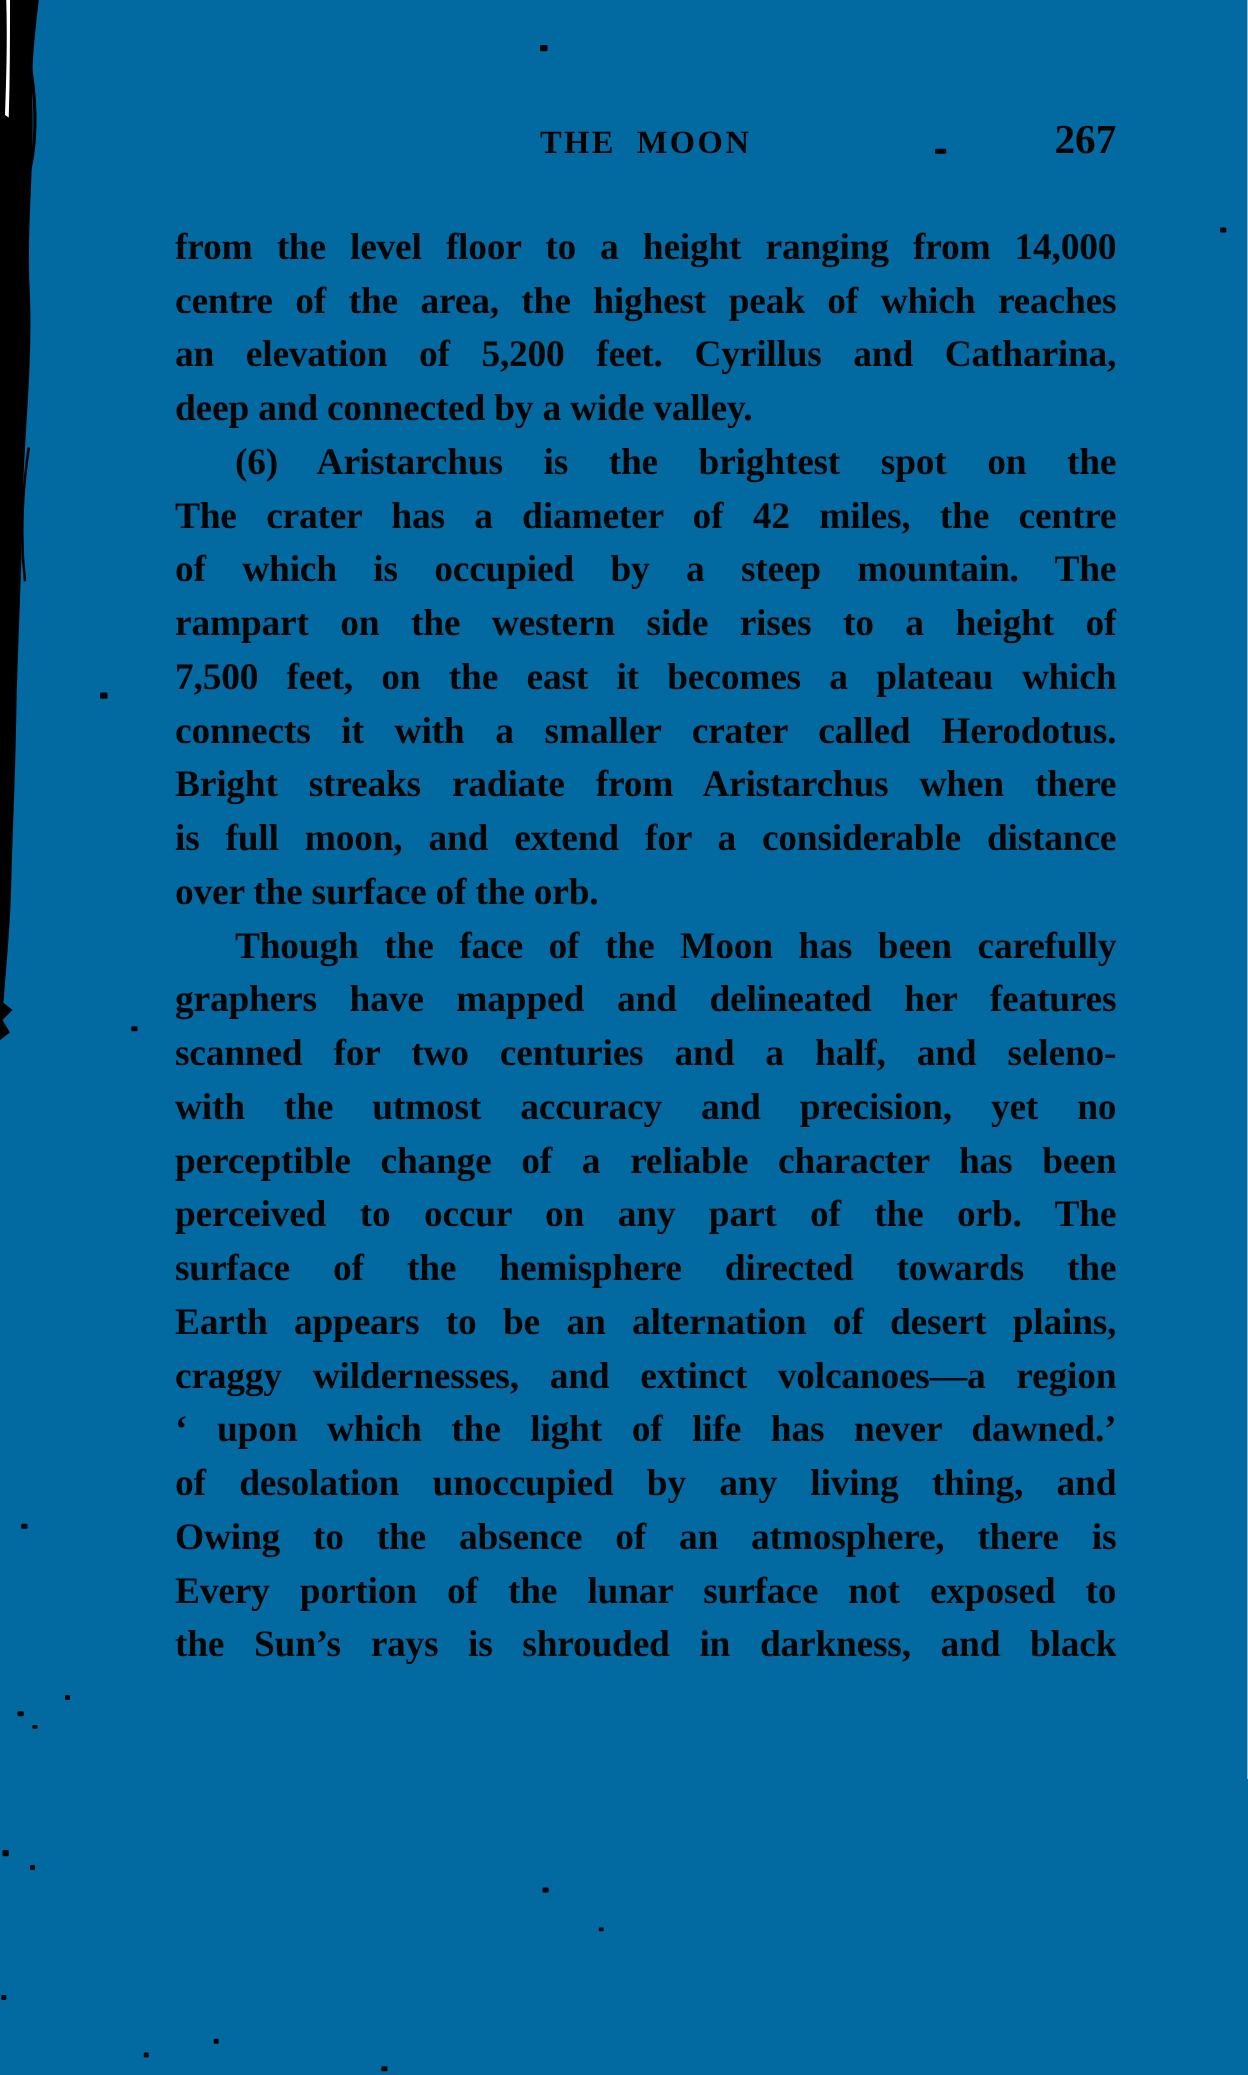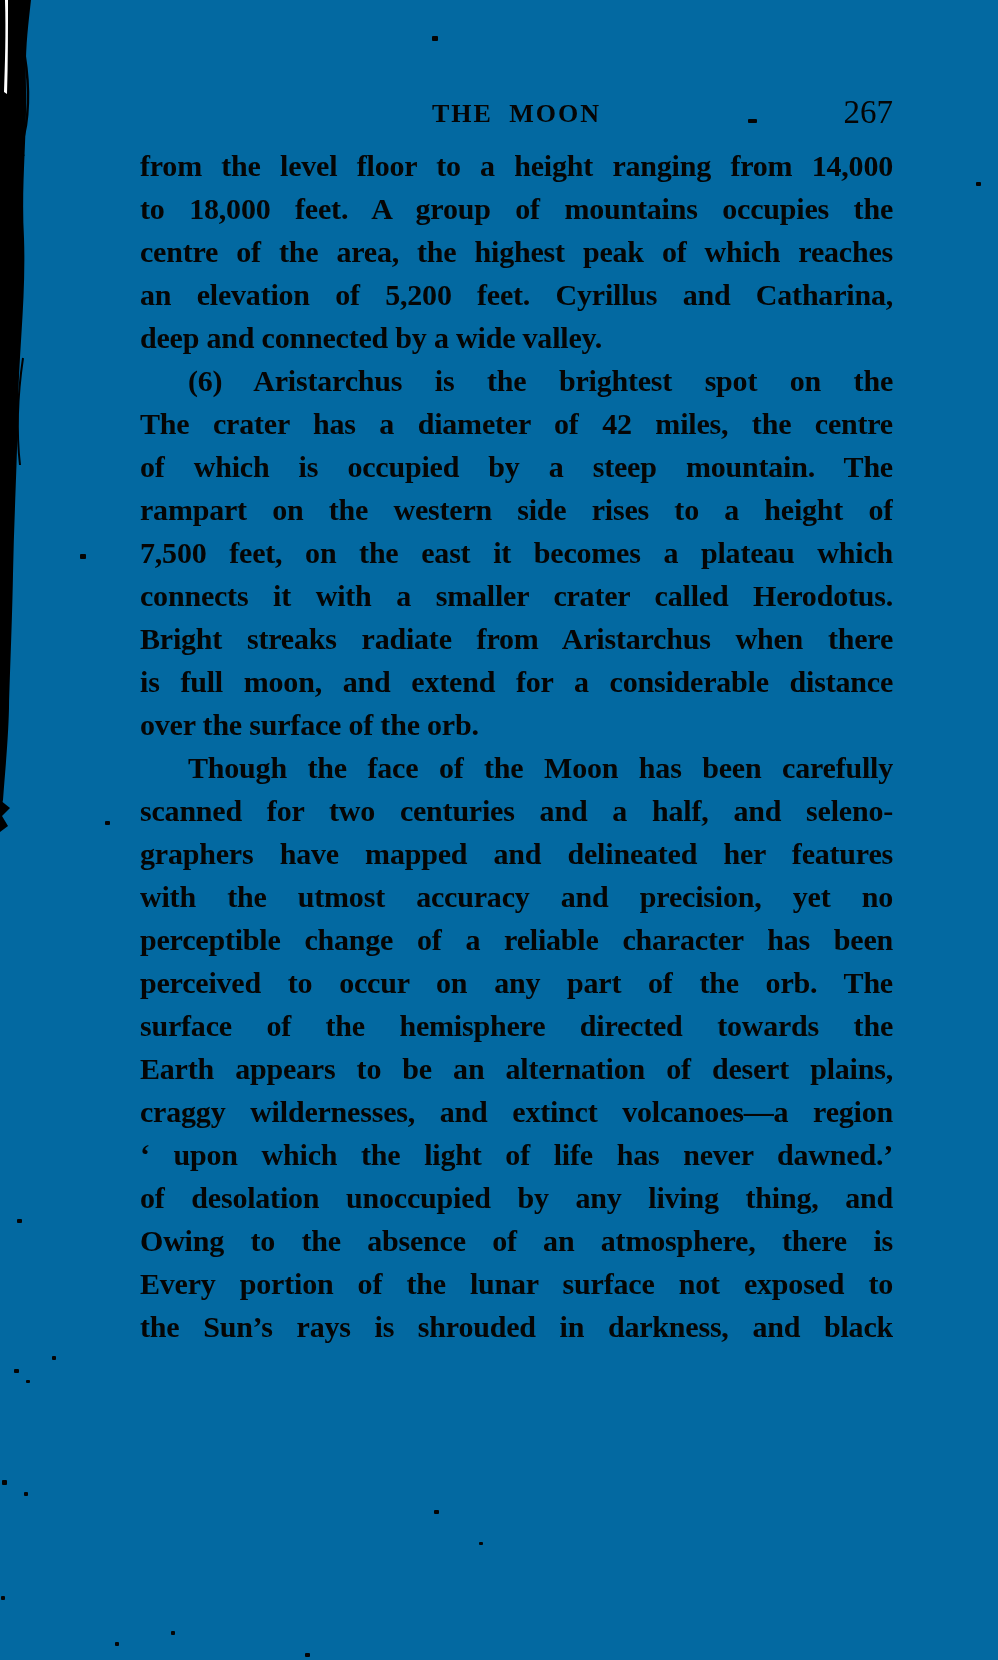--- a/index.html
+++ b/index.html
@@ -29,27 +29,27 @@
     font-weight: bold;
     letter-spacing: 2px;
     word-spacing: 8px;
     white-space: nowrap;
   }
   .page-number {
     position: absolute;
     right: 0;
     top: -2px;
     font-size: 33px;
-    font-weight: normal;
+    font-weight: bold;
   }
   
   .textblock {
     position: absolute;
     left: 140px;
-    top: 144px;
+    top: 176px;
     width: 753px;
   }
   .ln {
     font-size: 30px;
     font-weight: bold;
     line-height: 43px;
     height: 43px;
     letter-spacing: -0.2px;
     overflow: hidden;
     white-space: normal;
@@ -78,36 +78,35 @@
     <path fill="#000000" d="M0,800 L10,808 L2,816 L8,826 L0,832 Z"></path>
   </svg>
 
   <div class="header">
     <span class="running-head">THE MOON</span>
     <span class="page-number">267</span>
   </div>
 
   <div class="textblock">
     <div class="ln j">from the level floor to a height ranging from 14,000</div>
-    <div class="ln j">to 18,000 feet.  A group of mountains occupies the</div>
     <div class="ln j">centre of the area, the highest peak of which reaches</div>
     <div class="ln j">an elevation of 5,200 feet.  Cyrillus and Catharina,</div>
     <div class="ln pe">deep and connected by a wide valley.</div>
     <div class="ln j in">(6) Aristarchus is the brightest spot on the</div>
     <div class="ln j">The crater has a diameter of 42 miles, the centre</div>
     <div class="ln j">of which is occupied by a steep mountain.  The</div>
     <div class="ln j">rampart on the western side rises to a height of</div>
     <div class="ln j">7,500 feet, on the east it becomes a plateau which</div>
     <div class="ln j">connects it with a smaller crater called Herodotus.</div>
     <div class="ln j">Bright streaks radiate from Aristarchus when there</div>
     <div class="ln j">is full moon, and extend for a considerable distance</div>
     <div class="ln pe">over the surface of the orb.</div>
     <div class="ln j in">Though the face of the Moon has been carefully</div>
+    <div class="ln j">graphers have mapped and delineated her features</div>
     <div class="ln j">scanned for two centuries and a half, and seleno-</div>
-    <div class="ln j">graphers have mapped and delineated her features</div>
     <div class="ln j">with the utmost accuracy and precision, yet no</div>
     <div class="ln j">perceptible change of a reliable character has been</div>
     <div class="ln j">perceived to occur on any part of the orb.  The</div>
     <div class="ln j">surface of the hemisphere directed towards the</div>
     <div class="ln j">Earth appears to be an alternation of desert plains,</div>
     <div class="ln j">craggy wildernesses, and extinct volcanoes—a region</div>
     <div class="ln j">‘ upon which the light of life has never dawned.’</div>
     <div class="ln j">of desolation unoccupied by any living thing, and</div>
     <div class="ln j">Owing to the absence of an atmosphere, there is</div>
     <div class="ln j">Every portion of the lunar surface not exposed to</div>

